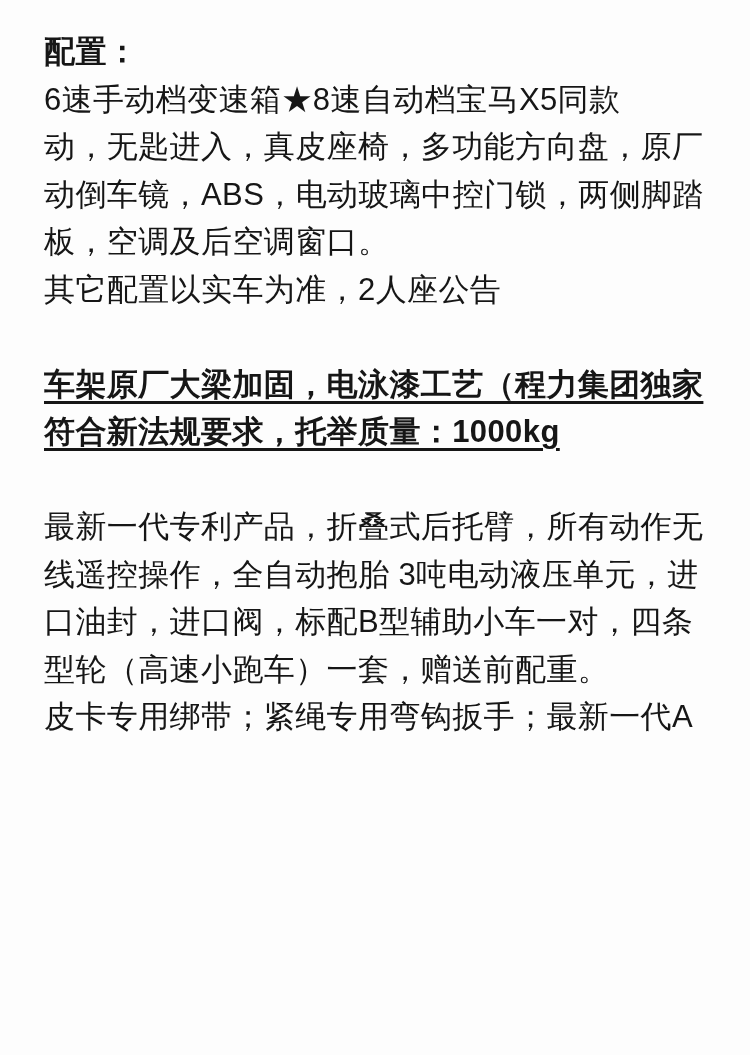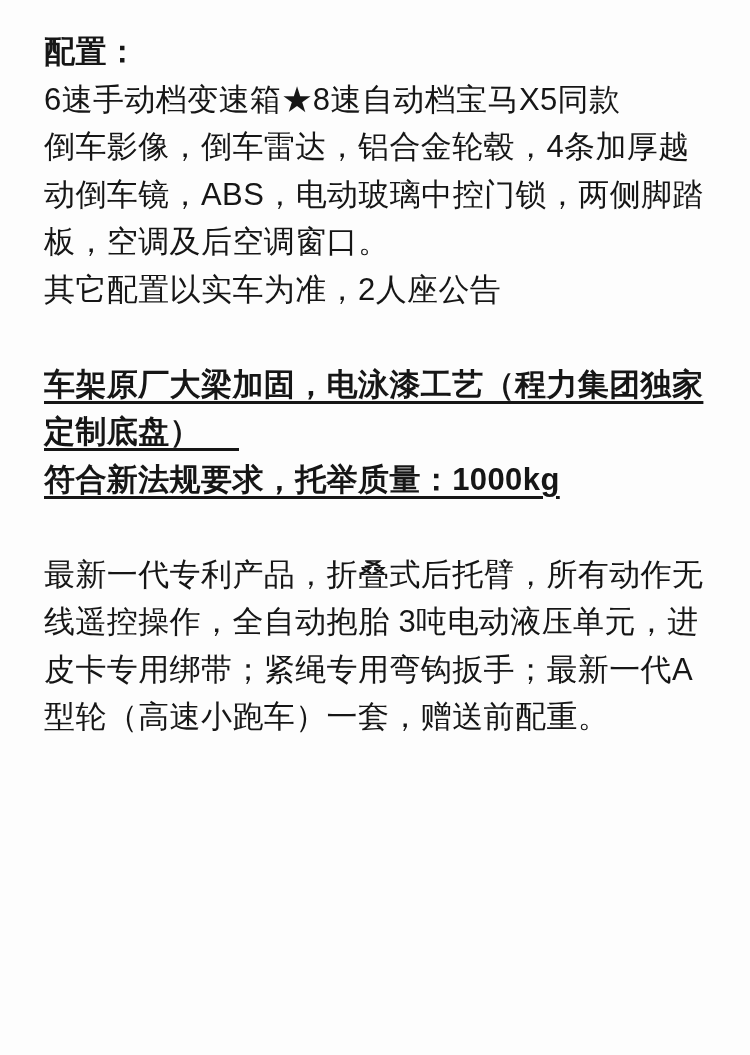--- a/index.html
+++ b/index.html
@@ -50,35 +50,35 @@
 </style>
 </head>
 <body>
 
 <div class="doc">
 
   <div class="line heading">配置：</div>
 
   <div class="line">6速手动档变速箱★8速自动档宝马X5同款</div>
 
-  <div class="line">倒车影像，倒车雷达，铝合金轮毂，4条加厚越</div>
+  <div class="line">动，无匙进入，真皮座椅，多功能方向盘，原厂</div>
   <div class="line">动倒车镜，ABS，电动玻璃中控门锁，两侧脚踏</div>
   <div class="line">板，空调及后空调窗口。</div>
 
   <div class="line">其它配置以实车为准，2人座公告</div>
 
   <div class="gap"></div>
 
   <div class="line"><span class="emph">车架原厂大梁加固，电泳漆工艺（程力集团独家</span></div>
 
-  <div class="line"><span class="emph">定制底盘）</span><span class="ul-tail"></span></div>
 
   <div class="line"><span class="emph">符合新法规要求，托举质量：1000kg</span></div>
 
   <div class="gap"></div>
 
 
   <div class="line">最新一代专利产品，折叠式后托臂，所有动作无</div>
   <div class="line">线遥控操作，全自动抱胎 3吨电动液压单元，进</div>
+  <div class="line">口油封，进口阀，标配B型辅助小车一对，四条</div>
+  <div class="line">型轮（高速小跑车）一套，赠送前配重。</div>
   <div class="line">皮卡专用绑带；紧绳专用弯钩扳手；最新一代A</div>
-  <div class="line">型轮（高速小跑车）一套，赠送前配重。</div>
 
 </div>
 
 </body></html>

